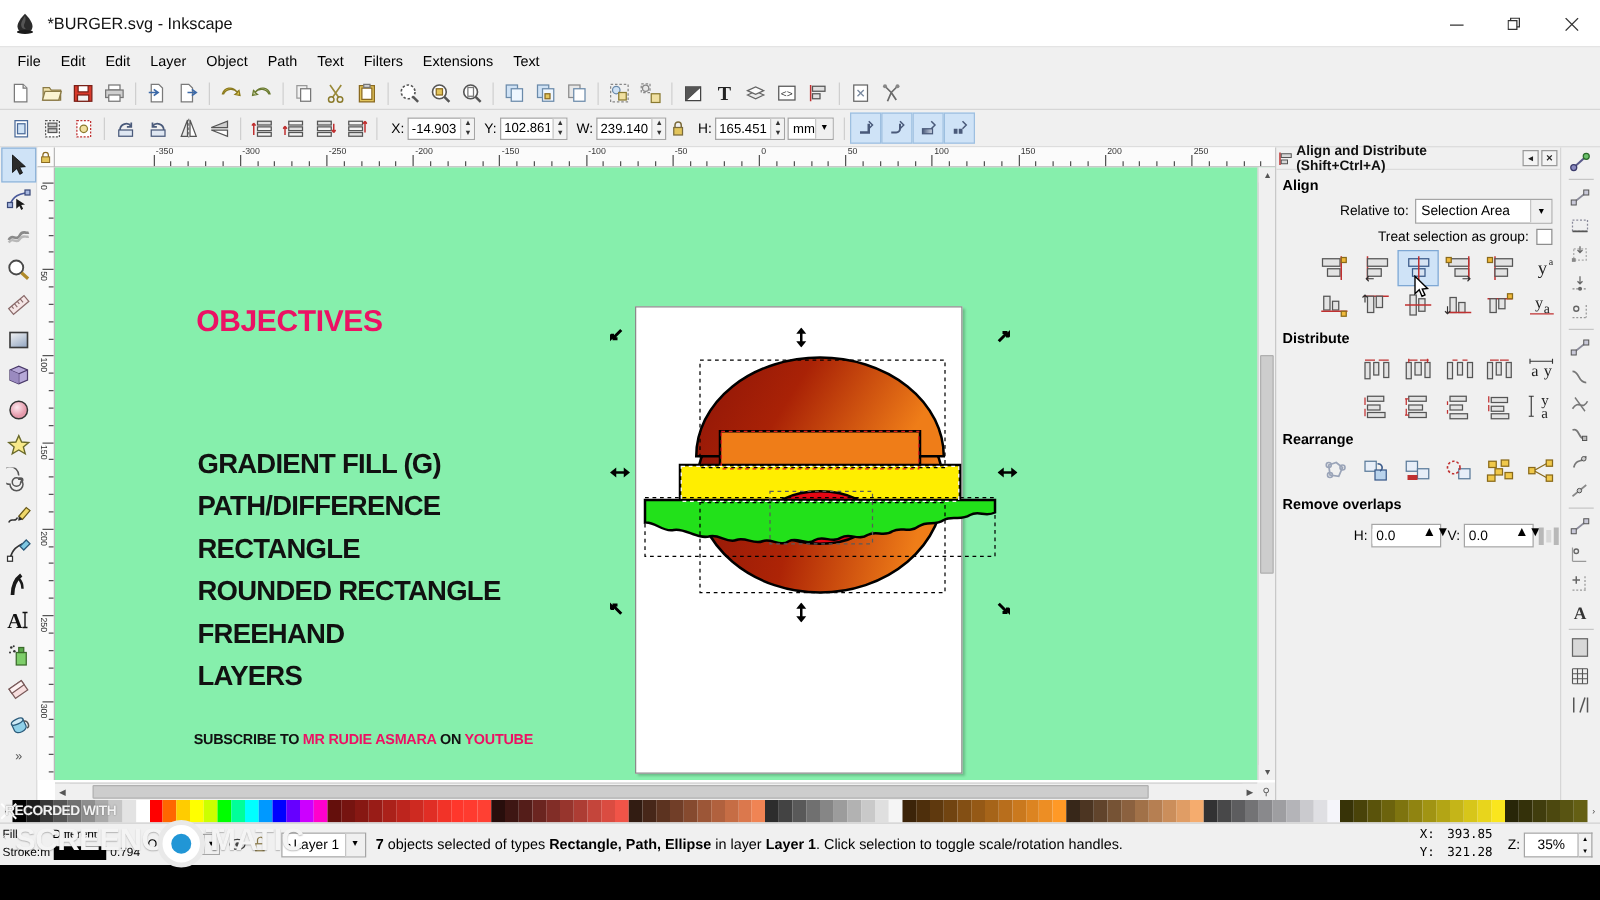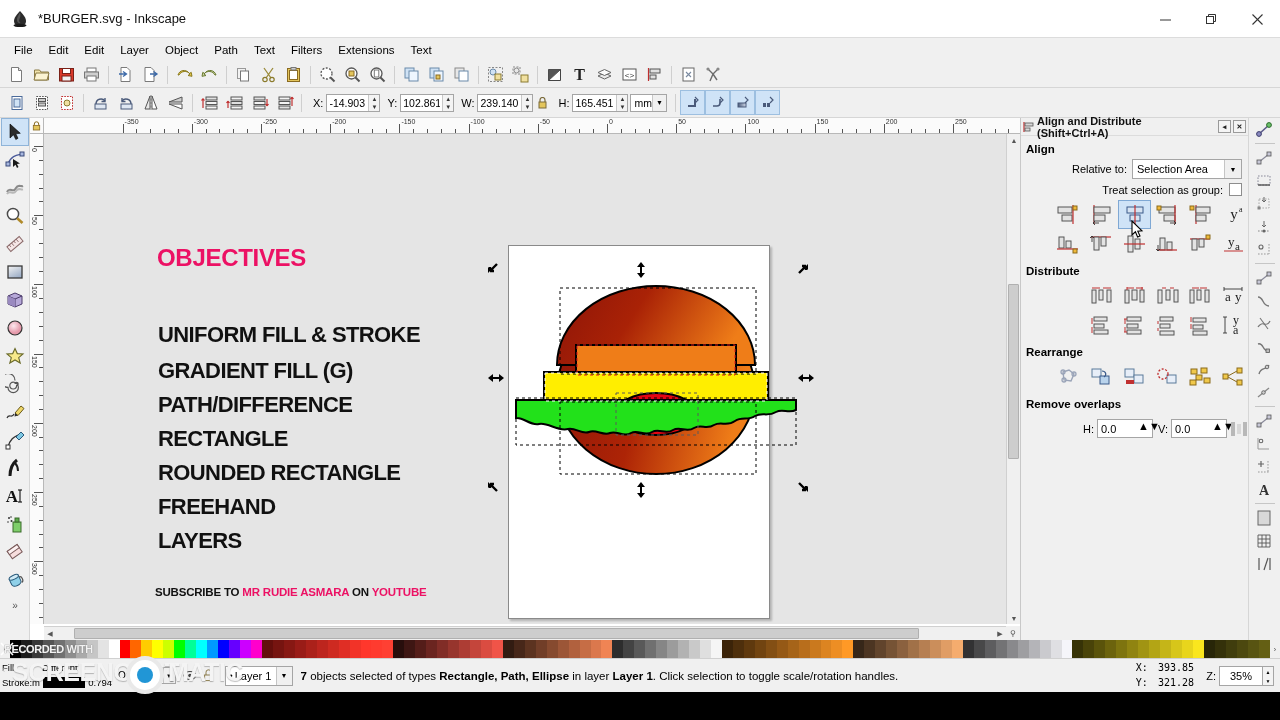--- a/index.html
+++ b/index.html
@@ -62,21 +62,21 @@
     background:#fbfbfb; border-right:1px solid #b8b8b8; overflow:hidden; }
   .ruler-corner{ position:absolute; left:0; top:0; width:14px; height:16px; background:#fbfbfb;
     border-right:1px solid #b8b8b8; border-bottom:1px solid #b8b8b8; display:flex;
     align-items:center; justify-content:center; }
   .rtick{ position:absolute; bottom:0; width:1px; background:#555; }
   .rlbl{ position:absolute; top:0px; font-size:7px; color:#333; font-family:"Liberation Sans",sans-serif; }
   .rtick-v{ position:absolute; right:0; height:1px; background:#555; }
   .rlbl-v{ position:absolute; left:1px; font-size:7px; color:#333; writing-mode:vertical-rl;
     text-orientation:mixed; }
   .canvas{ position:absolute; left:14px; top:16px; width:976px; height:490px;
-    background:#e5e5e5; overflow:hidden; }
+    background:#86efac; overflow:hidden; }
   .page{ position:absolute; background:#fff; border:1px solid #8a8a8a;
     box-shadow:2px 2px 2px rgba(0,0,0,0.22); }
 
   .scroll-v{ position:absolute; right:0; top:16px; width:14px; height:490px; background:#f0f0f0;
     border-left:1px solid #d0d0d0; }
   .scroll-h{ position:absolute; left:14px; bottom:0; width:962px; height:14px; background:#f0f0f0;
     border-top:1px solid #d0d0d0; }
   .sv-thumb{ position:absolute; left:1px; width:11px; background:#cdcdcd; border:1px solid #b0b0b0; border-radius:1px; }
   .sh-thumb{ position:absolute; top:1px; height:11px; background:#cdcdcd; border:1px solid #b0b0b0; border-radius:1px; }
   .sbtn{ position:absolute; display:flex; align-items:center; justify-content:center;
@@ -827,21 +827,20 @@
         <div class="rtick-v" style="top: 468.72px; width: 4px;"></div>
         <div class="rtick-v" style="top: 482.56px; width: 4px;"></div>
       </div>
 
     <div class="canvas">
 
       <div class="page" style="left:464px; top:111px; width:262px; height:374px;"></div>
 
       <div class="obj-title" style="left:113px; top:110px; font-size:24px; color:#ec1164;">OBJECTIVES</div>
 
-      <div class="slide-text" style="left:114px; top:188px;">UNIFORM FILL &amp; STROKE</div>
       <div class="slide-text" style="left:114px; top:224px;">GRADIENT FILL (G)</div>
       <div class="slide-text" style="left:114px; top:258px;">PATH/DIFFERENCE</div>
       <div class="slide-text" style="left:114px; top:292px;">RECTANGLE</div>
       <div class="slide-text" style="left:114px; top:326px;">ROUNDED RECTANGLE</div>
       <div class="slide-text" style="left:114px; top:360px;">FREEHAND</div>
       <div class="slide-text" style="left:114px; top:394px;">LAYERS</div>
 
       <div class="sub-line" style="left:111px; top:452px;">
         <span style="color:#111;">SUBSCRIBE TO</span>
         <span style="color:#ec1164;">MR RUDIE ASMARA</span>

